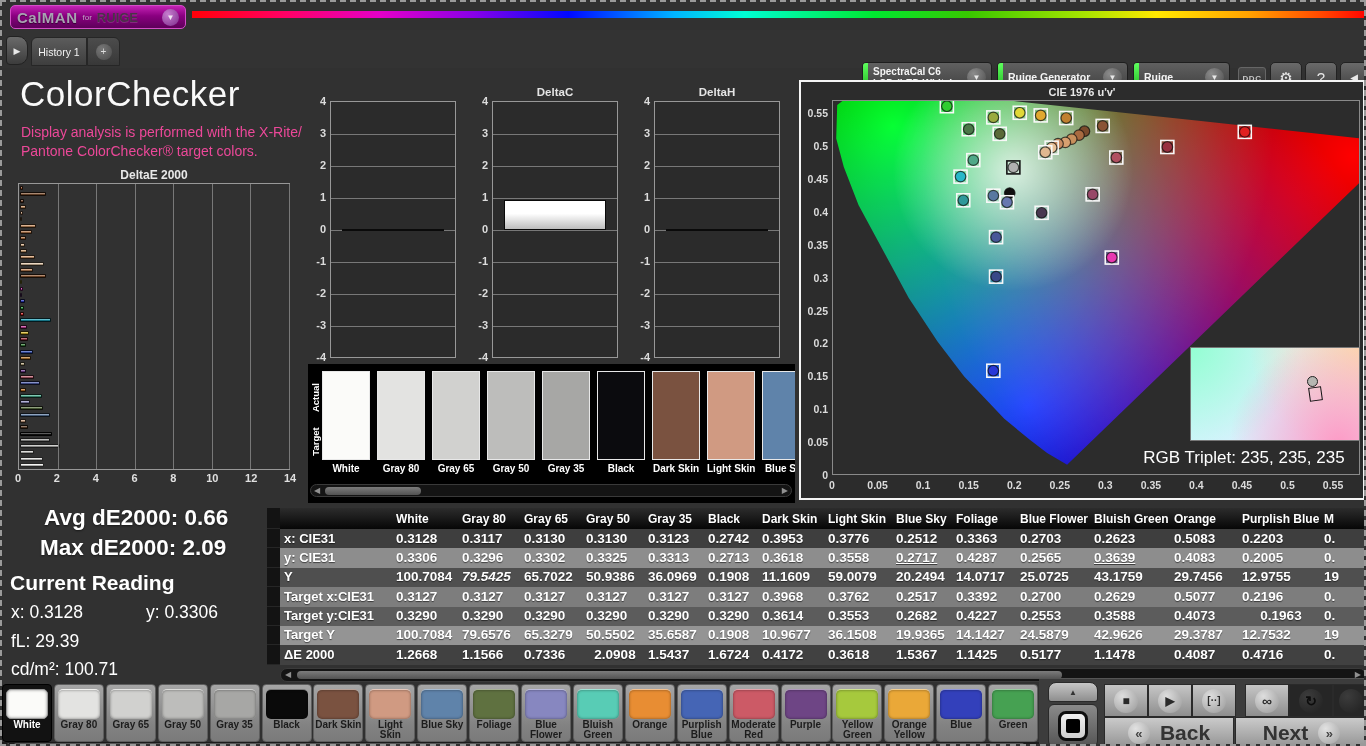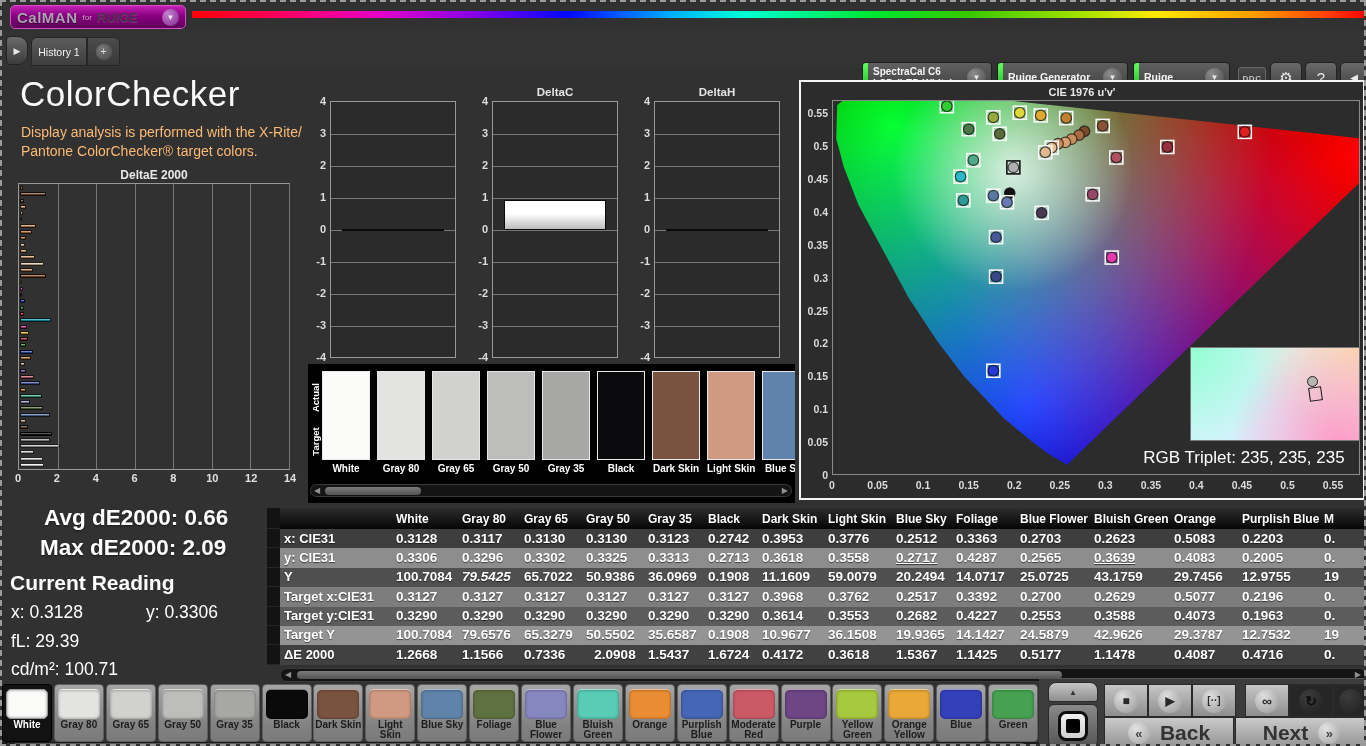--- a/index.html
+++ b/index.html
@@ -43,21 +43,21 @@
   .drop .dd{ width:19px;height:19px;border-radius:50%; margin-right:5px;
              background:radial-gradient(circle at 35% 30%,#8c8c8c,#4a4a4a); color:#e8e8e8;
              font-size:8px; display:flex;align-items:center;justify-content:center; flex:0 0 auto;}
   #ddc-btn{ left:1236px; top:37px; width:28px; height:22px; background:linear-gradient(#4a4a4a,#2e2e2e);
             border:1px solid #666; border-radius:3px; color:#c8c8c8; font-size:8px; font-weight:bold;
             display:flex;align-items:center;justify-content:center; letter-spacing:.5px;}
   .sqbtn{ top:32px; width:32px; height:31px; font-size:15px; }
 
   
   #cc-title{ left:18px; top:72px; font-size:35px; font-weight:300; color:#fafafa; letter-spacing:.5px;}
-  .cc-desc{ left:19px; width:290px; font-size:14px; color:#fdba74; }
+  .cc-desc{ left:19px; width:290px; font-size:14px; color:#ec4899; }
   #deltae-title{ left:16px; top:166px; width:272px; text-align:center; font-size:12px; font-weight:bold; color:#e8e8e8;}
   #deltae-plot{ left:16px; top:181px; width:272px; height:287px; border:1px solid #989898; }
   .vgrid{ position:absolute; top:0; bottom:0; width:1px; background:#787878; }
   #deltae-bars{ position:absolute; left:1px; top:2px; right:1px; bottom:0; }
   .debar{ height:4px; margin-bottom:2.3px; border:1px solid rgba(0,0,0,.85); border-radius:1px;
           box-shadow:inset 0 1px 0 rgba(255,255,255,.3), inset 0 -1px 1px rgba(0,0,0,.35);}
   #deltae-xlabels{ left:16px; top:470px; width:272px; height:14px; }
   .dex{ position:absolute; transform:translateX(-50%); font-size:11px; font-weight:bold; color:#e0e0e0;}
 
   
@@ -607,21 +607,21 @@
         <div class="tcell" style="width: 62px;">0.3290</div>
         <div class="tcell" style="width: 60px;">0.3290</div>
         <div class="tcell" style="width: 54px;">0.3290</div>
         <div class="tcell" style="width: 66px;">0.3614</div>
         <div class="tcell" style="width: 68px;">0.3553</div>
         <div class="tcell" style="width: 60px;">0.2682</div>
         <div class="tcell" style="width: 64px;">0.4227</div>
         <div class="tcell" style="width: 74px;">0.2553</div>
         <div class="tcell" style="width: 80px;">0.3588</div>
         <div class="tcell" style="width: 68px;">0.4073</div>
-        <div class="tcell" style="width: 82px;">0.1963</div>
+        <div class="tcell" style="width: 82px; text-align: center;">0.1963</div>
         <div class="tcell" style="width: 40px;">0.</div>
       </div>
       <div class="trow" style="background: rgb(148, 148, 148);">
         <div class="tcell stripcell" style="width: 13px;"></div>
         <div class="tcell" style="width: 112px; font-size: 13px;">Target Y</div>
         <div class="tcell" style="width: 66px;">100.7084</div>
         <div class="tcell" style="width: 62px;">79.6576</div>
         <div class="tcell" style="width: 62px;">65.3279</div>
         <div class="tcell" style="width: 62px;">50.5502</div>
         <div class="tcell" style="width: 60px;">35.6587</div>

